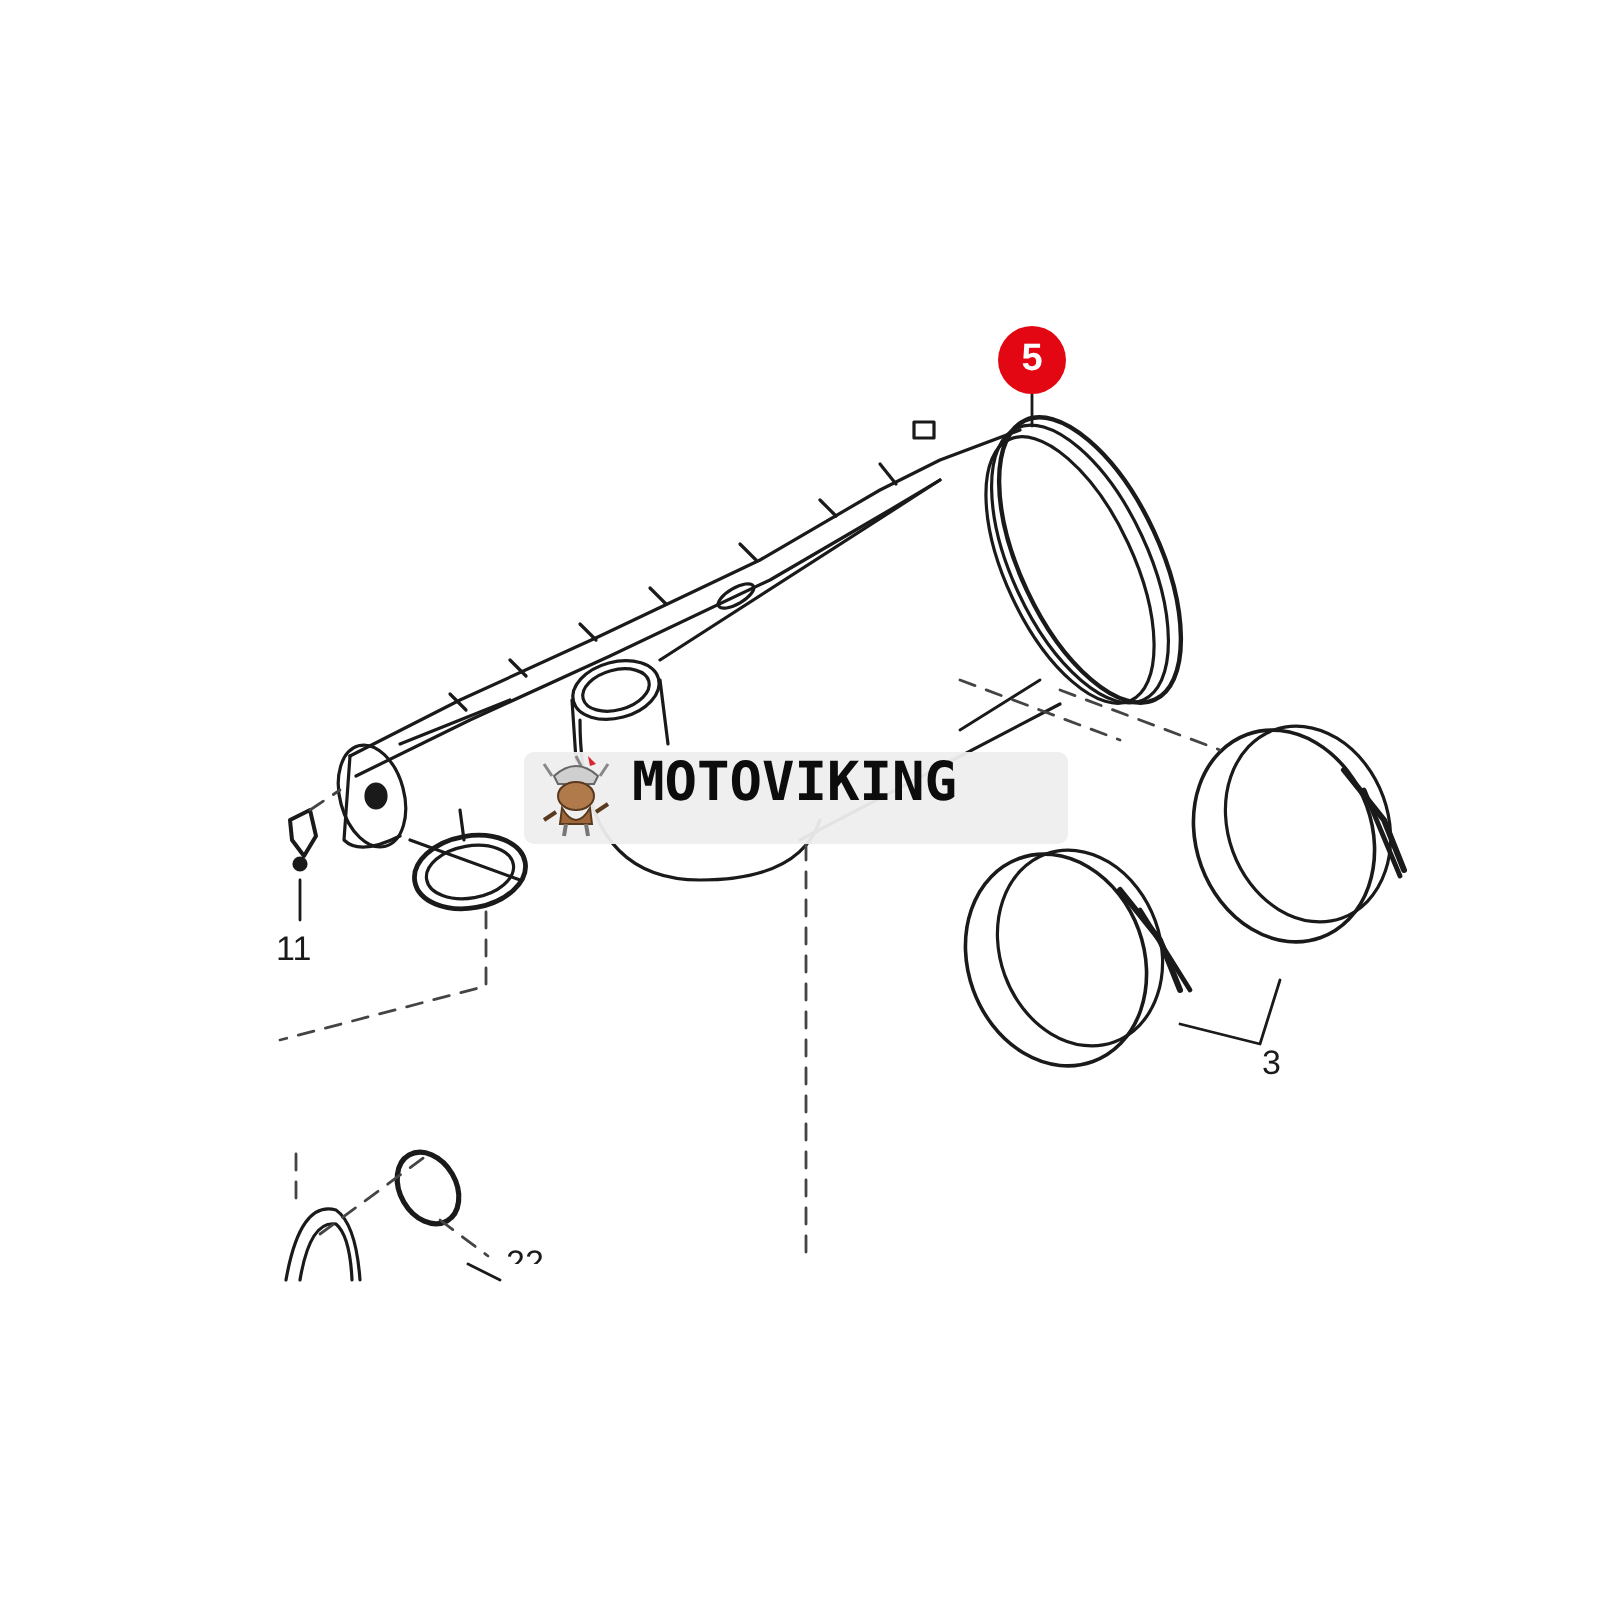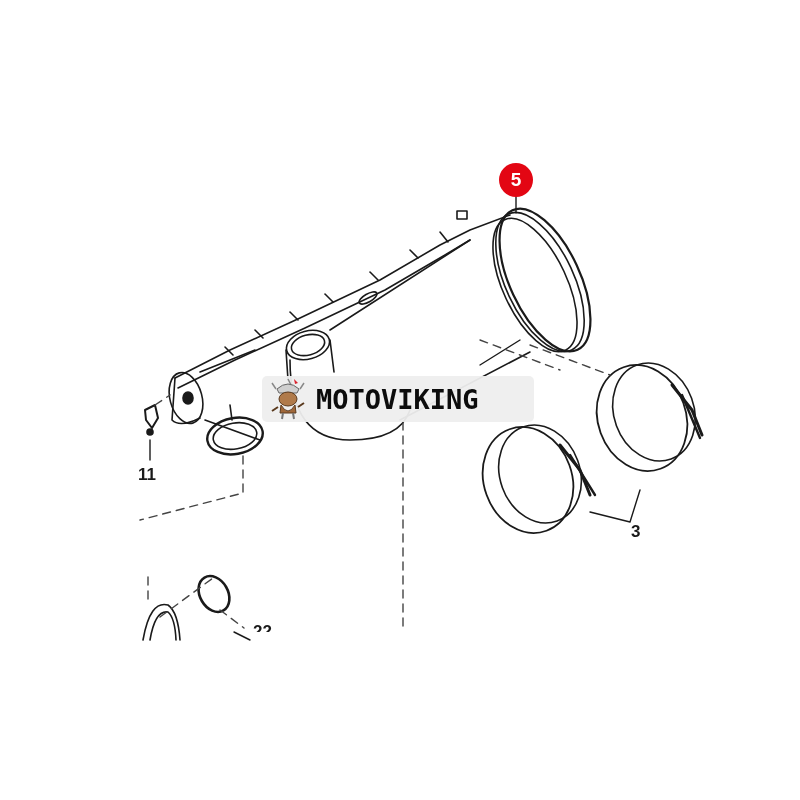--- a/index.html
+++ b/index.html
@@ -1,20 +1,20 @@
 <!DOCTYPE html>
 <html><head>
   <meta charset="utf-8">
   <style>
     html, body { margin: 0; padding: 0; background: #ffffff; }
     body { width: 800px; height: 800px; position: relative; overflow: hidden; font-family: "Liberation Sans", sans-serif; }
     #canvas { position: absolute; left: 0; top: 0; width: 800px; height: 800px; }
-    .callout-label { position: absolute; font-family: "Liberation Sans", sans-serif; font-weight: bold; font-size: 17px; color: #1a1a1a; }
+    .callout-label { position: absolute; font-family: "Liberation Sans", sans-serif; font-weight: normal; font-size: 17px; color: #1a1a1a; }
     .red-badge { position: absolute; width: 34px; height: 34px; border-radius: 50%; background: #e30613; color: #fff; font-weight: bold; font-size: 19px; display: flex; align-items: center; justify-content: center; font-family: "Liberation Sans", sans-serif; }
-    .watermark { position: absolute; left: 262px; top: 376px; width: 272px; height: 46px; background: rgba(238,238,238,0.95); border-radius: 5px; display: flex; align-items: center; }
+    .watermark { position: absolute; left: 262px; top: 376px; width: 272px; height: 46px; background: rgba(238,238,238,0.95); border-radius: 5px; display: flex; align-items: flex-start; }
     .wm-text { font-family: "DejaVu Sans Mono", monospace; font-weight: bold; font-size: 27px; letter-spacing: 0px; color: #0c0c0c; margin-left: 8px; }
     .wm-logo { width: 40px; height: 44px; margin-left: 6px; }
   </style>
 </head>
 <body>
 
 <svg id="canvas" viewBox="0 0 800 800" xmlns="http://www.w3.org/2000/svg">
   <g fill="none" stroke="#1a1a1a" stroke-width="1.6" stroke-linecap="round" stroke-linejoin="round">
 
     <g>

